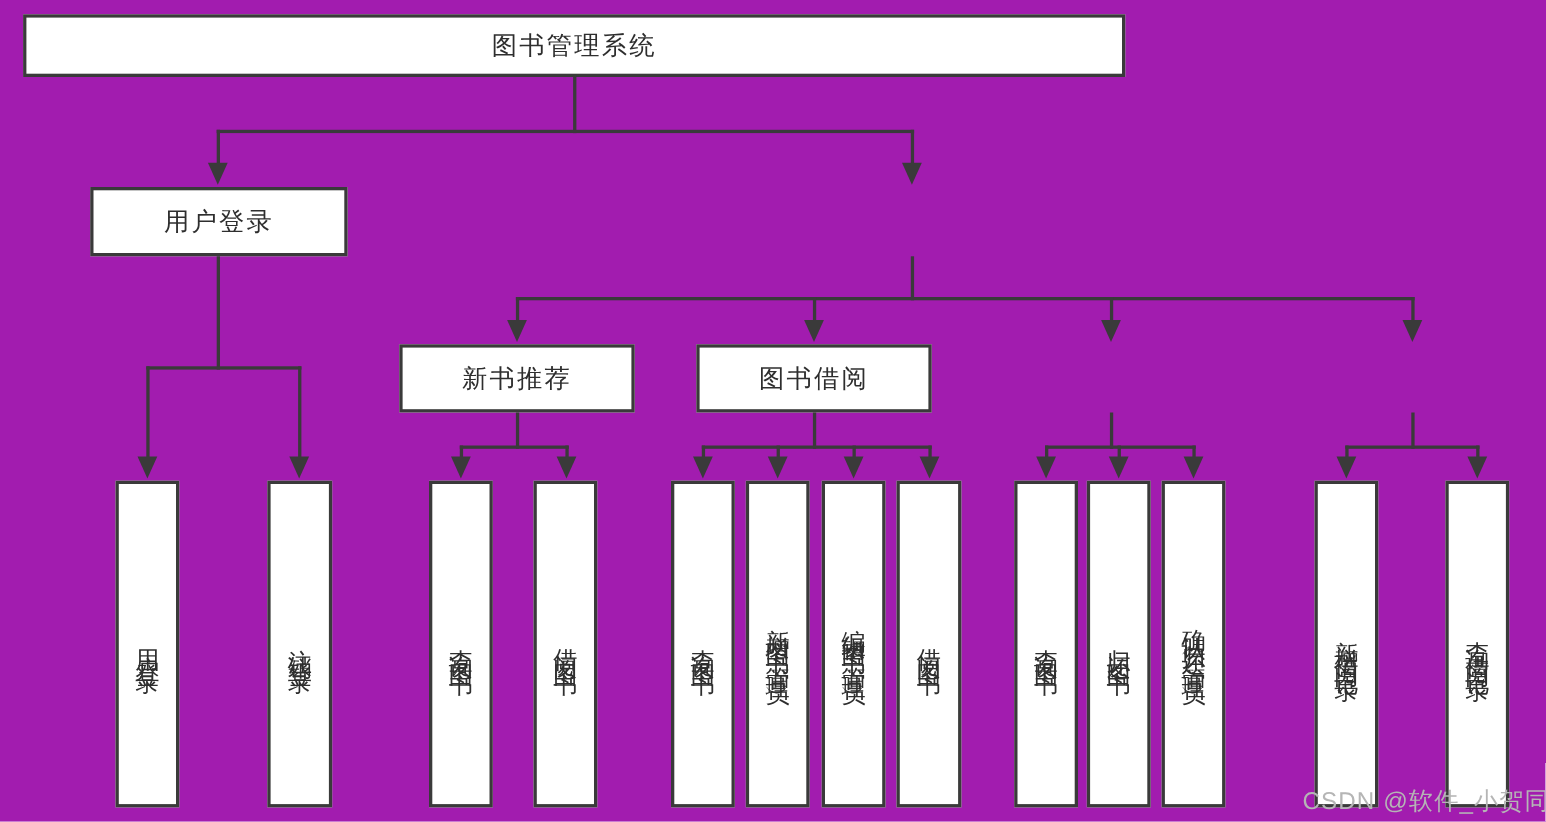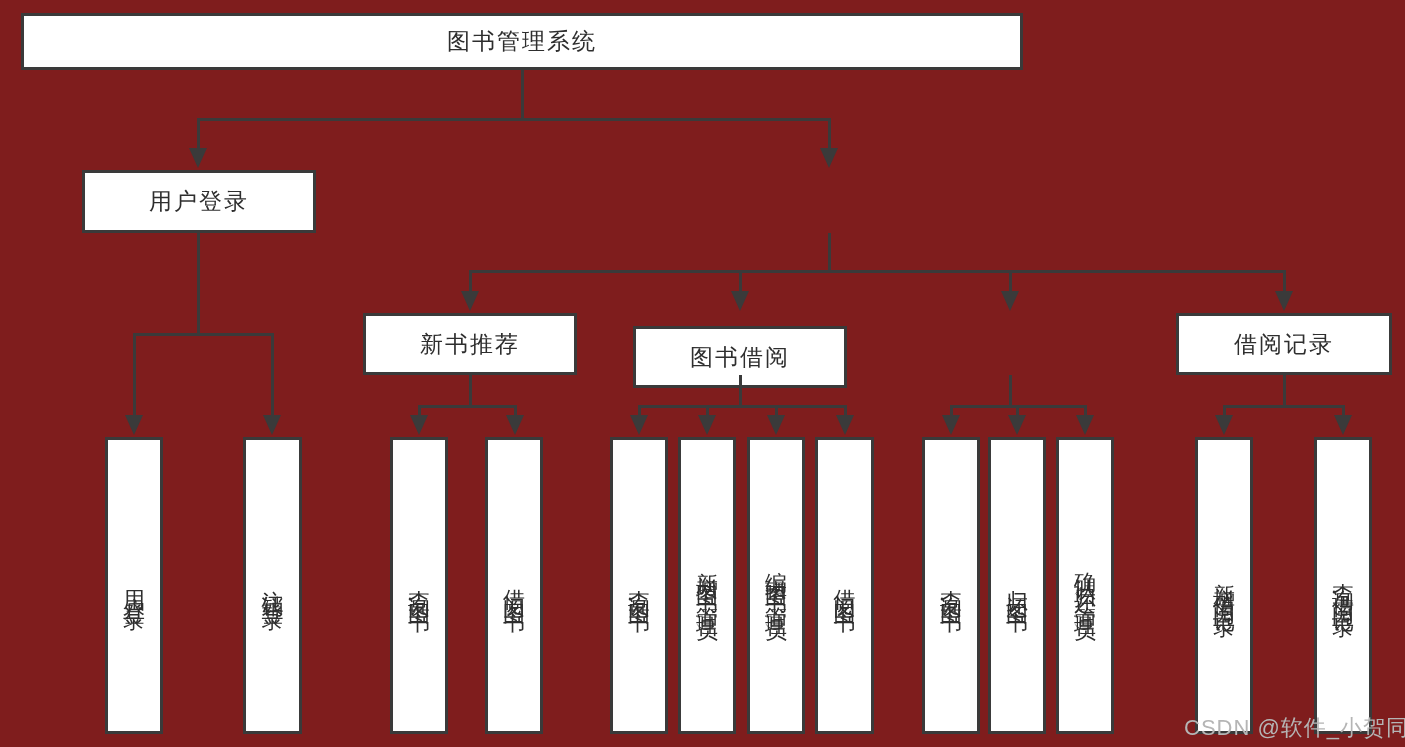--- a/index.html
+++ b/index.html
@@ -2,21 +2,21 @@
 <html><head>
 <meta charset="utf-8">
 <style>
   :root{
     --line:#3a3a3a;
     --text:#2e2e2e;
     --wm:#b5b5b5;
   }
   html,body{margin:0;padding:0;background:#ffffff;}
   body{font-family:"Liberation Sans","DejaVu Sans",sans-serif;}
-  .canvas{position:relative;width:1405px;height:747px;background:#7f1d1d;overflow:hidden;}
+  .canvas{position:relative;width:1405px;height:747px;background:#a21caf;overflow:hidden;}
 
   
   .hbox,.vbox{
     position:absolute;
     box-sizing:border-box;
     border:3px solid var(--line);
     background:#ffffff;
     display:flex;
     align-items:center;
     justify-content:center;
@@ -59,24 +59,23 @@
 
 <div class="canvas">
 
   <div class="hbox" style="left:21px;top:13px;width:1002px;height:57px;">图书管理系统</div>
 
   <div class="hbox" style="left:82px;top:170px;width:234px;height:63px;">用户登录</div>
 
 
   <div class="hbox" style="left:363px;top:313px;width:214px;height:62px;">新书推荐</div>
 
-  <div class="hbox" style="left:633px;top:326px;width:214px;height:62px;">图书借阅</div>
+  <div class="hbox" style="left:633px;top:313px;width:214px;height:62px;">图书借阅</div>
 
 
-  <div class="hbox" style="left:1176px;top:313px;width:216px;height:62px;">借阅记录</div>
 
   <div class="vbox" style="left:105px;top:437px;width:58px;height:297px;">用户登录</div>
 
   <div class="vbox" style="left:243px;top:437px;width:59px;height:297px;">注销登录</div>
 
   <div class="vbox" style="left:390px;top:437px;width:58px;height:297px;">查询图书</div>
 
   <div class="vbox" style="left:485px;top:437px;width:58px;height:297px;">借阅图书</div>
 
   <div class="vbox" style="left:610px;top:437px;width:58px;height:297px;">查询图书</div>

